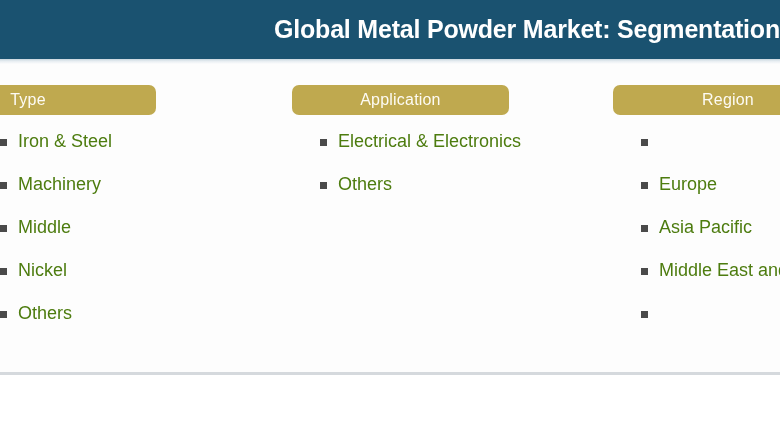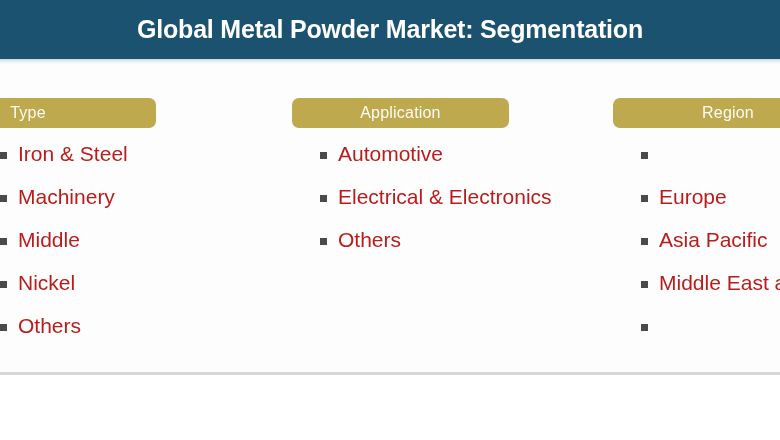--- a/index.html
+++ b/index.html
@@ -25,21 +25,21 @@
   
   .title-bar {
     position: absolute;
     left: 0;
     top: 0;
     width: 780px;
     height: 59px;
     background: #1a5270;
     display: flex;
     align-items: center;
-    justify-content: center;
+    justify-content: flex-end;
   }
   .title-text {
     color: #ffffff;
     font-family: "Liberation Sans", sans-serif;
     font-size: 25px;
     font-weight: bold;
     letter-spacing: -0.2px;
     white-space: nowrap;
   }
   .title-underline {
@@ -48,21 +48,21 @@
     top: 59px;
     width: 780px;
     height: 5px;
     background: linear-gradient(to bottom, #c9d6de 0%, #e8eef2 45%, #fdfdfd 100%);
   }
 
   
   .columns {
     position: absolute;
     left: 0;
-    top: 77px;
+    top: 64px;
     width: 780px;
     height: 305px;
   }
 
   .column {
     position: absolute;
     top: 0;
   }
   .col-type      { left: -100px; width: 256px; }
   .col-app       { left: 292px;  width: 217px; }
@@ -101,23 +101,23 @@
   .bullet {
     display: inline-block;
     width: 7px;
     height: 7px;
     background: #4a4a4a;
     margin-top: 8px;
     margin-right: 11px;
     flex: none;
   }
   .item-text {
-    color: #b91c1c;
-    font-family: "Liberation Sans", sans-serif;
-    font-size: 21px;
+    color: #4d7c0f;
+    font-family: "Liberation Sans", sans-serif;
+    font-size: 18px;
     line-height: 20px;
     white-space: nowrap;
   }
   
   .col-type .col-list li { padding-left: 100px; }
   .col-type .bullet { background: #4a4a4a; }
 
   
   .footer-divider {
     position: absolute;
@@ -176,24 +176,20 @@
       </ul>
     </div>
 
     <div class="column col-app">
       <div class="col-header">
         <span class="col-header-text">Application</span>
       </div>
       <ul class="col-list">
         <li>
           <span class="bullet"></span>
-          <span class="item-text">Automotive</span>
-        </li>
-        <li>
-          <span class="bullet"></span>
           <span class="item-text">Electrical &amp; Electronics</span>
         </li>
         <li>
           <span class="bullet"></span>
           <span class="item-text">Others</span>
         </li>
       </ul>
     </div>
 
     <div class="column col-region">

